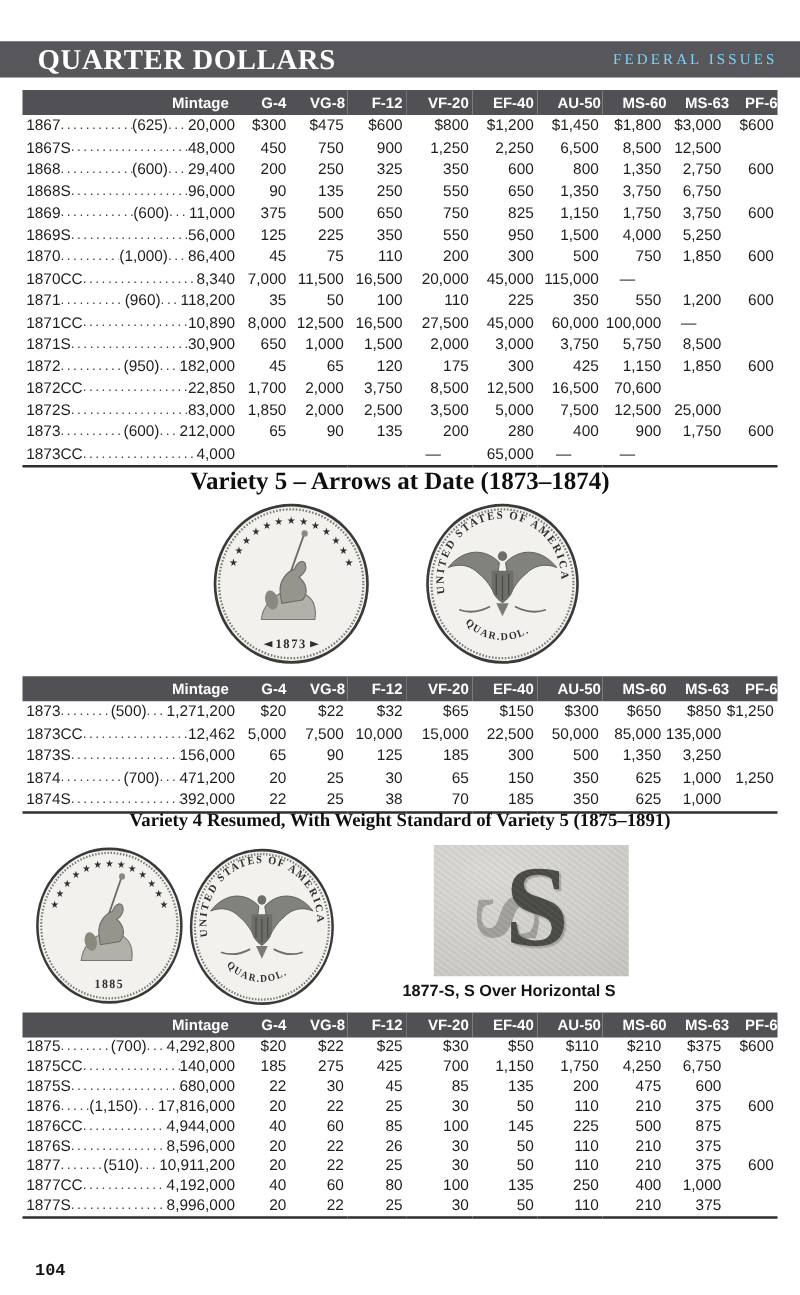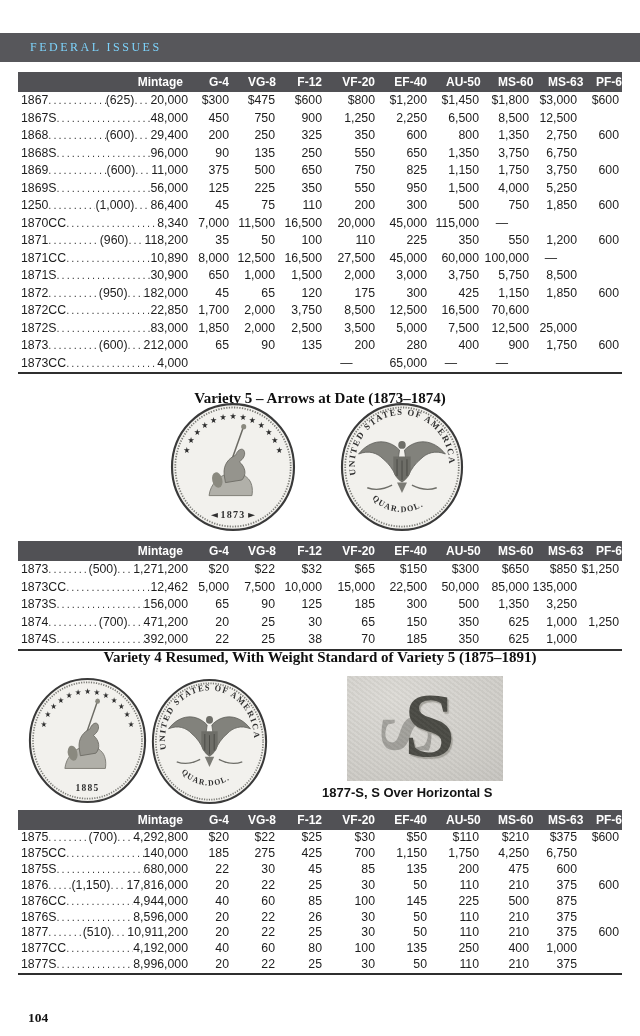--- a/index.html
+++ b/index.html
@@ -29,44 +29,45 @@
   td.dc{text-align:left;padding:0 0 0 3px;}
   .dcf{display:flex;align-items:flex-start;}
   .dt{flex:none;}
   .ld{flex:1 1 4px;overflow:hidden;white-space:nowrap;letter-spacing:2px;font-size:11px;color:#3c3c3c;min-width:4px;}
   .ld2{flex:none;width:16px;}
   .pp{flex:none;}
   .mm{flex:none;}
   
   .vhead{position:absolute;left:0;width:640px;text-align:center;
     font-family:"Liberation Serif",serif;font-weight:bold;color:#0f0f0f;}
-  #v5{top:374px;font-size:15px;margin-top:16px;}
+  #v5{top:374px;font-size:20px;}
   #v4{top:649px;font-size:15px;}
   
   svg.coin{position:absolute;}
   
   .sphoto{position:absolute;left:347px;top:676px;width:156px;height:105px;overflow:hidden;
     background:radial-gradient(130% 130% at 30% 20%, #dcdad5 0%, #ceccc7 55%, #bfbdb8 100%);}
   .sphoto::after{content:"";position:absolute;inset:0;
     background:repeating-linear-gradient(37deg, rgba(120,120,115,.07) 0 2px, rgba(255,255,255,.06) 2px 4px);}
   .s-horiz{position:absolute;left:38%;top:55%;transform:translate(-50%,-50%) rotate(-90deg);
     font-family:"Liberation Serif",serif;font-weight:bold;font-size:74px;line-height:74px;
     color:rgba(72,72,66,.38);}
   .s-main{position:absolute;left:53%;top:47%;transform:translate(-50%,-50%);
     font-family:"Liberation Serif",serif;font-weight:bold;font-size:92px;line-height:92px;
     color:#45453f;text-shadow:1.5px 1.5px 1px #a3a19a;}
   .scaption{position:absolute;left:322px;top:785px;width:200px;
     font-weight:bold;font-size:13px;color:#141414;}
-  .pagenum{position:absolute;left:28px;top:1010px;font-family:Liberation Serif, serif;
+  .pagenum{position:absolute;left:28px;top:1010px;font-family:Liberation Mono, monospace;
     font-weight:bold;font-size:13.5px;color:#141414;}
 </style>
 </head>
 <body>
 
 <div class="topbar">
+  <span class="title">QUARTER DOLLARS</span>
   <span class="right">FEDERAL ISSUES</span>
 </div>
 
 <div class="twrap" id="t1">
   <table>
     <colgroup>
         <col style="width:170px">
         <col style="width:44px">
         <col style="width:46px">
         <col style="width:47px">
@@ -202,21 +203,21 @@
           <td>550</td>
           <td>950</td>
           <td>1,500</td>
           <td>4,000</td>
           <td>5,250</td>
           <td></td>
         </tr>
         <tr>
           <td class="dc">
             <div class="dcf">
-              <span class="dt">1250</span>
+              <span class="dt">1870</span>
               <span class="ld">..........................................................................................</span>
               <span class="pp">(1,000)</span>
               <span class="ld ld2">..........................................................................................</span>
               <span class="mm">86,400</span>
             </div>
           </td>
           <td>45</td>
           <td>75</td>
           <td>110</td>
           <td>200</td>

